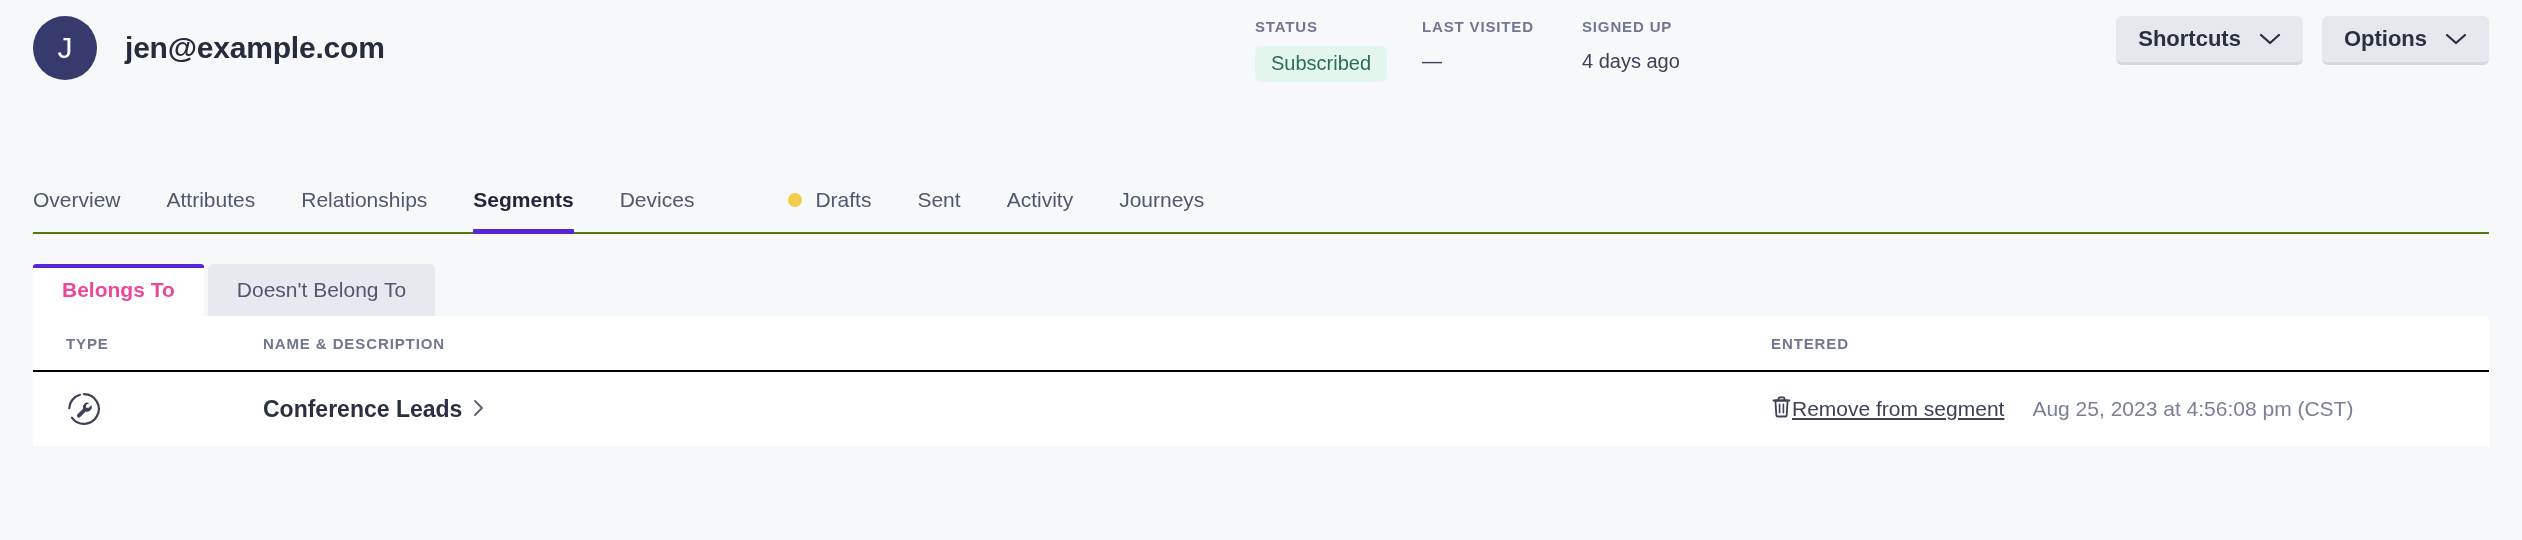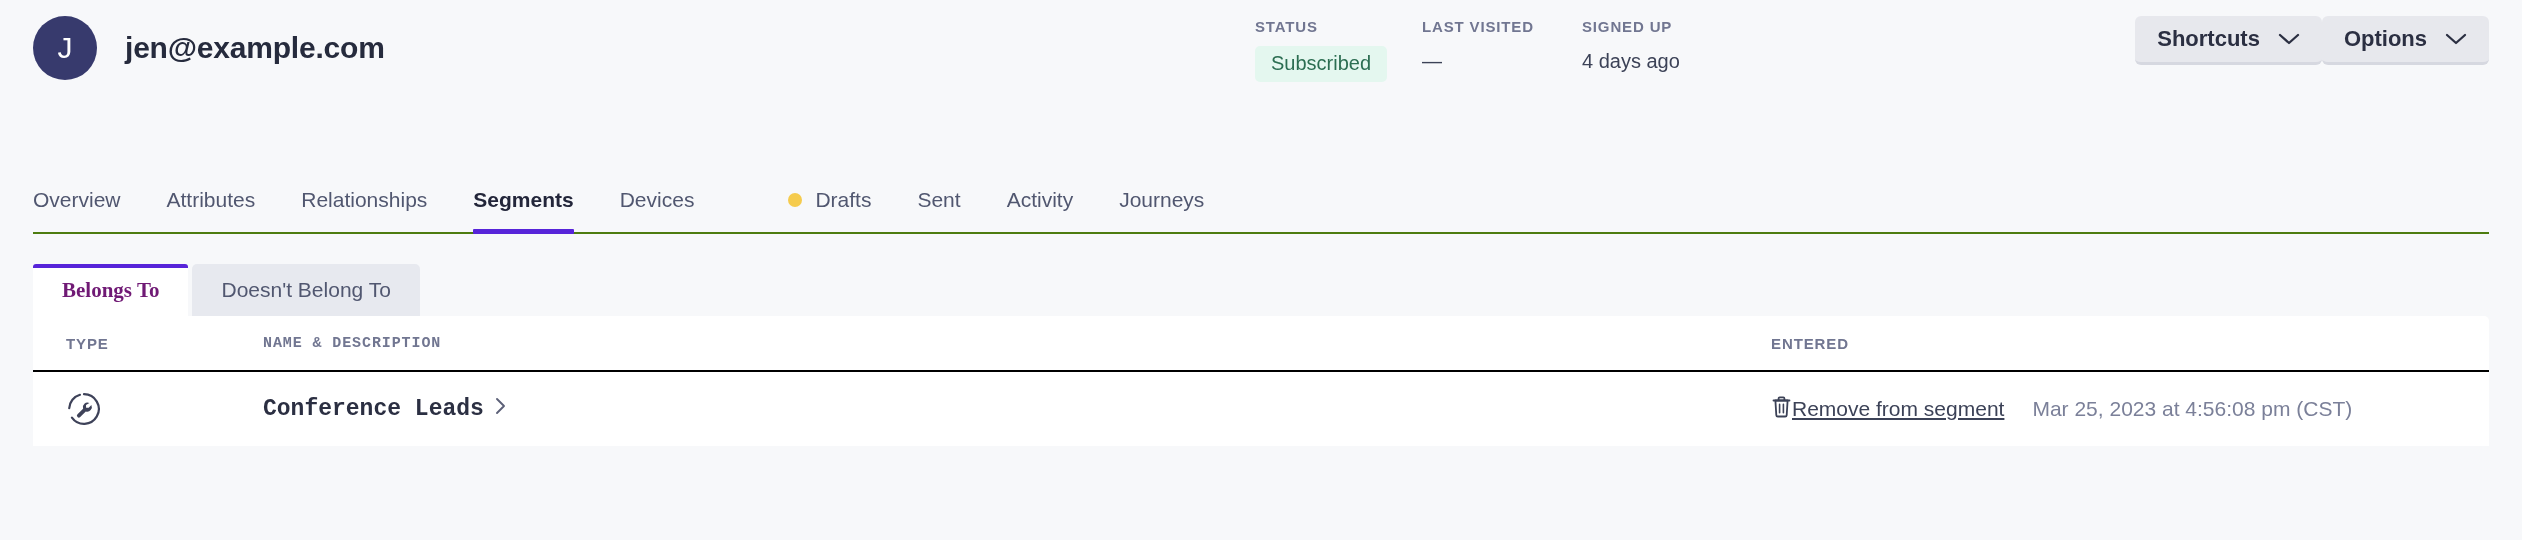--- a/index.html
+++ b/index.html
@@ -105,20 +105,21 @@
     font-size: 20px;
     color: #3c4257;
   }
 
   
   .header-actions {
     position: absolute;
     right: 33px;
     top: 16px;
     display: flex;
+    gap: 19px;
   }
 
   .dropdown-btn {
     display: flex;
     align-items: center;
     gap: 18px;
     height: 49px;
     padding: 0 22px;
     background: #e7e8ed;
     border: none;
@@ -202,23 +203,22 @@
     color: #515770;
     background: #e7e9ef;
     border: none;
     border-radius: 5px 5px 0 0;
     cursor: pointer;
     white-space: nowrap;
   }
   .subtab + .subtab { margin-left: 4px; }
   .subtab.active {
     background: #ffffff;
-    color: #701a75;
-    font-weight: 700;
-    font-family: Liberation Serif, serif;
+    color: #ec4899;
+    font-weight: 700;
   }
   .subtab.active::before {
     content: "";
     position: absolute;
     left: 0; right: 0; top: 0;
     height: 4px;
     background: #5724d9;
     border-radius: 3px 3px 0 0;
   }
 
@@ -243,21 +243,21 @@
   .th {
     font-size: 15px;
     font-weight: 700;
     letter-spacing: 0.9px;
     text-transform: uppercase;
     color: #717691;
     white-space: nowrap;
   }
 
   .col-type { width: 215px; padding-left: 33px; }
-  .col-name { flex: 1; padding-left: 15px; font-family: Liberation Mono, monospace; }
+  .col-name { flex: 1; padding-left: 15px; }
   .col-entered { width: 740px; padding-left: 22px; }
 
   .tbody-row { height: 74px; }
 
   .seg-icon {
     width: 36px;
     height: 36px;
     display: block;
   }
 
@@ -412,19 +412,19 @@
           <span>
             <svg width="21" height="24" viewBox="0 0 21 24">
               <path d="M2.5 5.5 h16" stroke="#3c4257" stroke-width="1.8" stroke-linecap="round" fill="none"></path>
               <path d="M7.6 5.4 V3.4 a1.1 1.1 0 0 1 1.1 -1.1 h3.6 a1.1 1.1 0 0 1 1.1 1.1 v2" fill="none" stroke="#3c4257" stroke-width="1.8" stroke-linejoin="round"></path>
               <path d="M4.4 5.5 h12.2 l-0.9 14.6 a1.5 1.5 0 0 1 -1.5 1.4 h-7.4 a1.5 1.5 0 0 1 -1.5 -1.4 z" fill="none" stroke="#3c4257" stroke-width="1.8" stroke-linejoin="round"></path>
               <path d="M8.6 9.4 v8.4 M12.4 9.4 v8.4" stroke="#3c4257" stroke-width="1.6" stroke-linecap="round" fill="none"></path>
             </svg>
           </span>
           <span class="label">Remove from segment</span>
         </span>
-        <span class="entered-date">Mar 25, 2023 at 4:56:08 pm (CST)</span>
+        <span class="entered-date">Aug 25, 2023 at 4:56:08 pm (CST)</span>
       </div>
     </div>
 
   </div>
 
 </div>
 
 </body></html>

